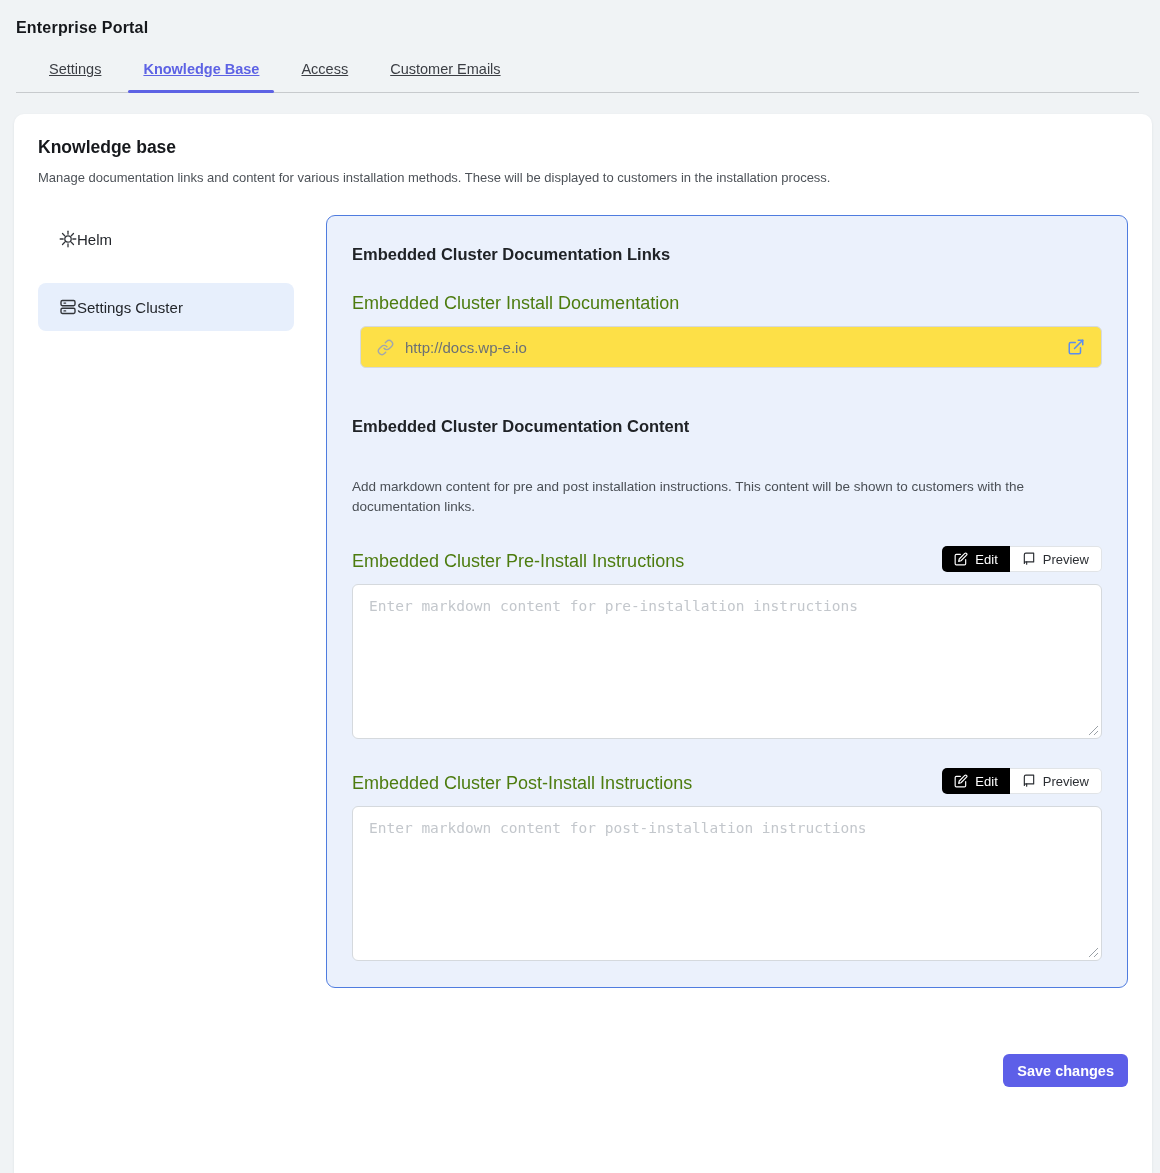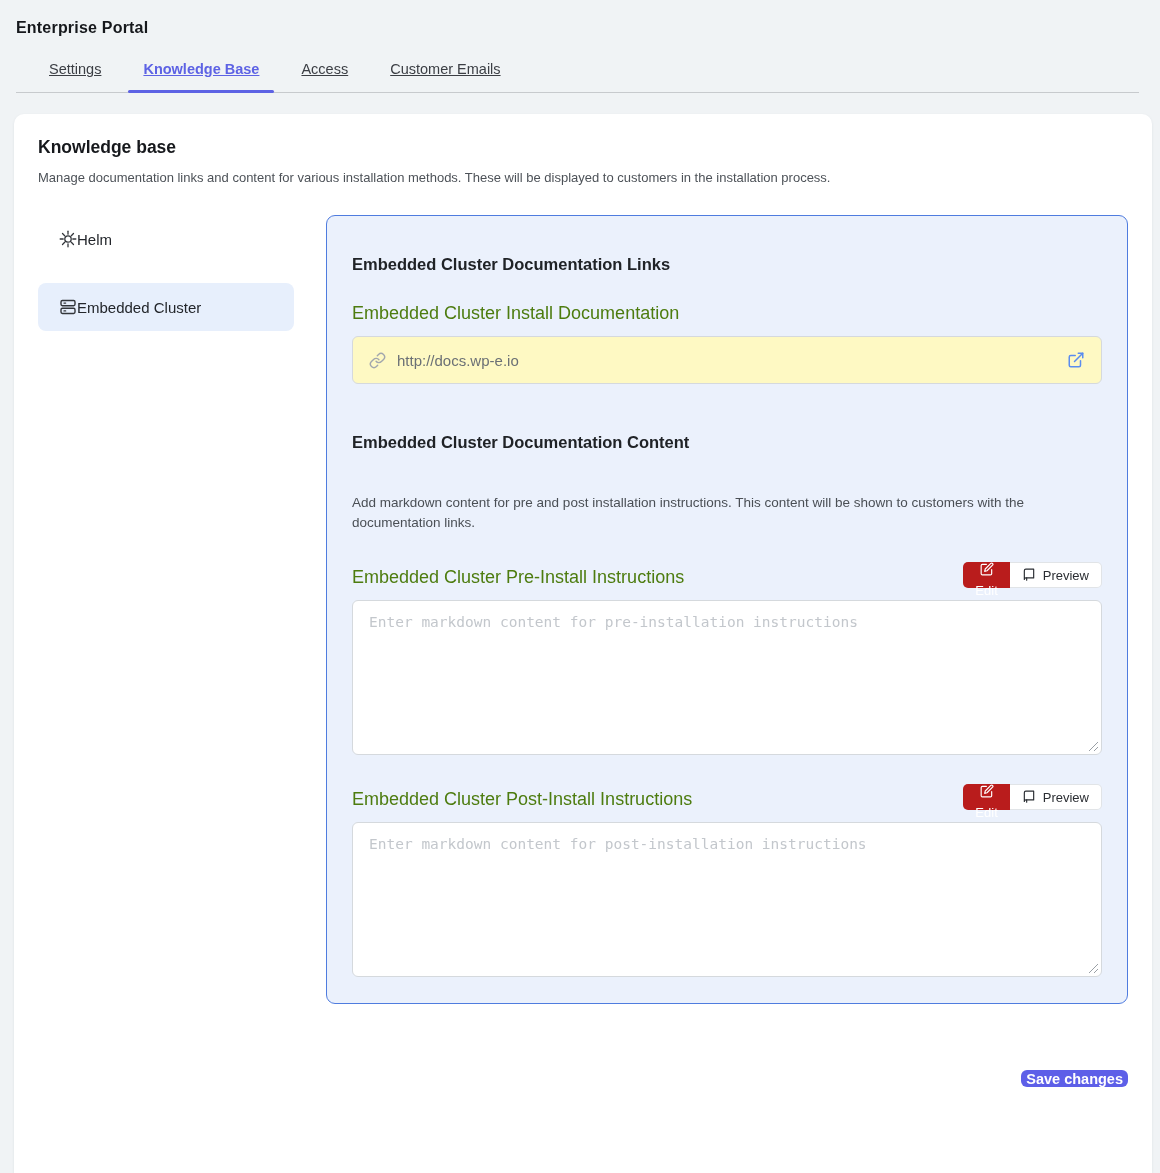--- a/index.html
+++ b/index.html
@@ -101,37 +101,37 @@
     margin-left: 32px;
     background: #ebf1fc;
     border: 1px solid #4f7cdf;
     border-radius: 9px;
     padding: 29px 25px 26px 25px;
   }
   .panel-heading {
     font-size: 16.5px;
     font-weight: 700;
     color: #202327;
-    margin-top: 10px;
   }
   .field-label {
     margin-top: 29px;
     font-size: 18px;
     color: #4d7c0f;
   }
   .url-input-wrap {
     margin-top: 12px;
-    height: 48px;
-    background: #fef9c3;
+    height: 42px;
+    background: #fde047;
     border: 1px solid #d5d9dd;
     border-radius: 6px;
     display: flex;
     align-items: center;
     padding: 0 16px;
     gap: 11px;
+    margin-left: 8px;
   }
   .url-input-wrap input {
     flex: 1;
     border: none;
     outline: none;
     font-family: "Liberation Sans", sans-serif;
     font-size: 15px;
     color: #6b7075;
     background: transparent;
   }
@@ -159,24 +159,23 @@
   .seg-btn {
     display: flex;
     align-items: center;
     gap: 7px;
     padding: 0 12px;
     font-size: 13px;
     cursor: pointer;
     white-space: nowrap;
   }
   .seg-edit {
-    background: #b91c1c;
+    background: #000000;
     color: #ffffff;
     border-radius: 5px 0 0 5px;
-    flex-direction: column;
   }
   .seg-preview {
     background: #ffffff;
     color: #2b2e33;
     border: 1px solid #e1e4e7;
     border-left: none;
     border-radius: 0 5px 5px 0;
   }
 
   .ta-wrap { position: relative; margin-top: 12px; }
@@ -206,22 +205,22 @@
   .footer-row {
     display: flex;
     justify-content: flex-end;
     margin-top: 66px;
   }
   .save-btn {
     background: #5d5fe8;
     color: #fff;
     border: none;
     border-radius: 6px;
-    height: 17px;
-    padding: 0 5px;
+    height: 33px;
+    padding: 0 14px;
     font-family: "Liberation Sans", sans-serif;
     font-size: 14.5px;
     font-weight: 700;
     cursor: pointer;
   }
 </style>
 </head>
 <body>
 
 <div class="header">
@@ -261,21 +260,21 @@
       </div>
       <div class="side-item selected">
         <span class="side-icon">
           <svg width="18" height="18" viewBox="0 0 18 18" fill="none" stroke="#33363b" stroke-width="1.4" stroke-linecap="round">
             <rect x="2" y="2.5" width="14" height="5.2" rx="1.4"></rect>
             <rect x="2" y="10.3" width="14" height="5.2" rx="1.4"></rect>
             <line x1="5" y1="5.1" x2="6.6" y2="5.1"></line>
             <line x1="5" y1="12.9" x2="6.6" y2="12.9"></line>
           </svg>
         </span>
-        <span>Embedded Cluster</span>
+        <span>Settings Cluster</span>
       </div>
     </div>
 
     <div class="panel">
       <div class="panel-heading">Embedded Cluster Documentation Links</div>
 
       <div class="field-label">Embedded Cluster Install Documentation</div>
       <div class="url-input-wrap">
         <span style="display:inline-flex;">
           <svg width="17" height="17" viewBox="0 0 24 24" fill="none" stroke="#a2a7ad" stroke-width="2" stroke-linecap="round" stroke-linejoin="round">

